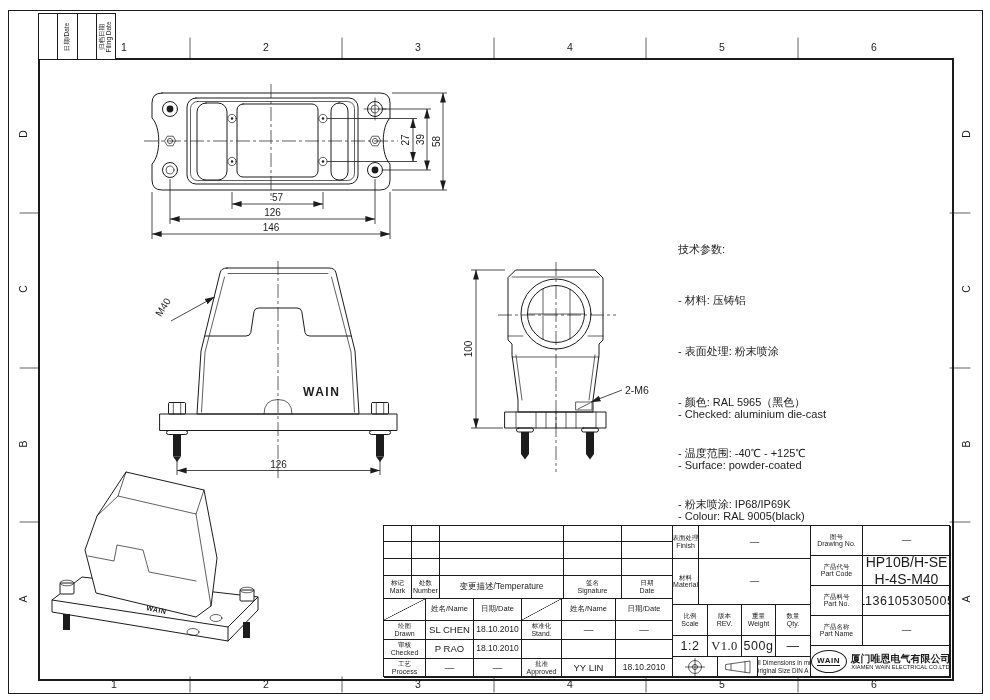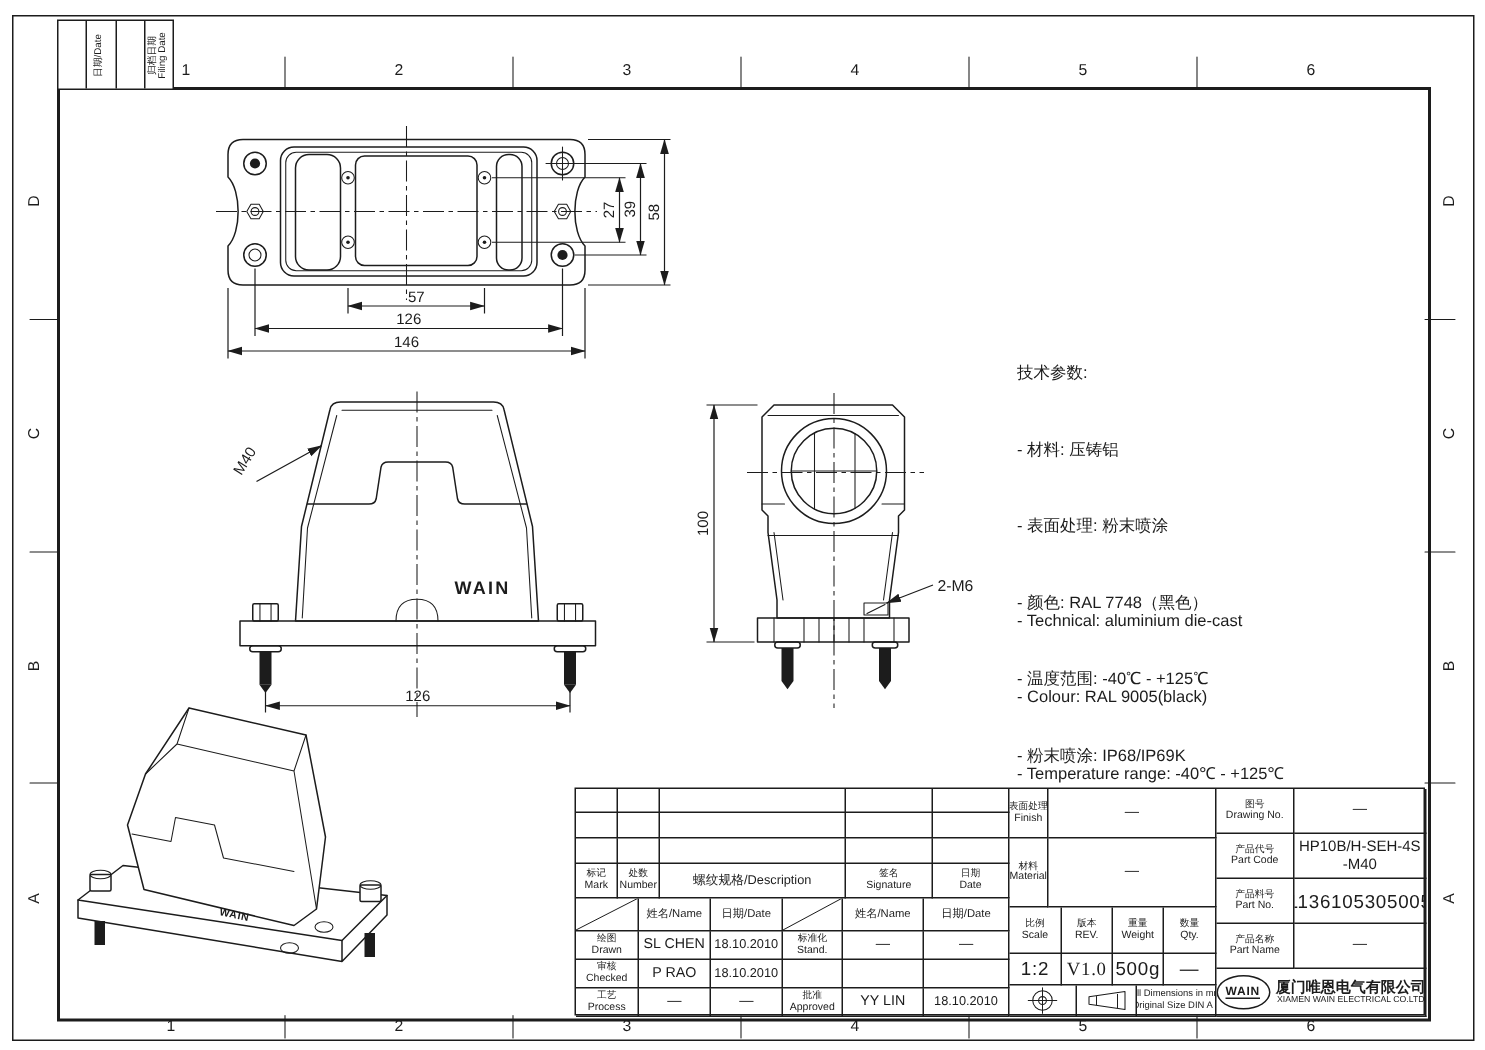--- a/index.html
+++ b/index.html
@@ -23,21 +23,21 @@
   .notes .note-line { height:17px; }
   
   .title-block { left:383px; top:525px; width:567px; height:152px; border:1.6px solid var(--ink); background:#fff; box-sizing:border-box; }
   .tb-cell { position:absolute; box-sizing:border-box; border-right:1px solid var(--ink); border-bottom:1px solid var(--ink);
     display:flex; flex-direction:column; align-items:center; justify-content:center; text-align:center; overflow:hidden; line-height:1.12; }
   .tb-cn { font-size:6.5px; white-space:nowrap; }
   .tb-en { font-size:7px; white-space:nowrap; }
   .tb-val { font-size:9.5px; white-space:nowrap; }
   .tb-date { font-size:8.5px; white-space:nowrap; }
   .tb-big { font-size:12.5px; letter-spacing:0.5px; }
-  .tb-code { font-size:10px; line-height:1.15; word-break:break-all; padding:0 2px; }
+  .tb-code { font-size:14px; line-height:1.15; word-break:break-all; padding:0 2px; }
   .diag { background:linear-gradient(to bottom right, transparent calc(50% - 0.6px), var(--ink) 50%, transparent calc(50% + 0.6px)); }
   .company-cell { flex-direction:row !important; gap:4px; }
   .wain-logo { width:34px; height:21px; border:1.4px solid var(--ink); border-radius:50%;
     display:flex; align-items:center; justify-content:center; flex:0 0 auto; }
   .wain-logo span { font-size:8px; font-weight:bold; border-bottom:1px solid var(--ink); letter-spacing:0.5px; }
   .company-text { display:flex; flex-direction:column; align-items:center; }
   .company-cn { font-size:10px; font-weight:bold; white-space:nowrap; }
   .company-en { font-size:5.8px; white-space:nowrap; }
   .dims-note { font-size:6.3px; line-height:1.25; white-space:nowrap; }
   svg text { font-family:"Liberation Sans", sans-serif; fill:var(--ink); }
@@ -261,30 +261,31 @@
         <path class="ln thin" d="M88,556 L114,561 L117,545 L143,550 L149,572 L196,581"></path>
         <text x="146" y="610" transform="rotate(12 146,610)" style="font-size:7px;font-weight:bold;letter-spacing:0.5px;">WAIN</text>
       </g>
     </g>
   </svg>
 
   <div class="abs notes" style="left:678px;top:207px;">
     <div class="note-line">技术参数:</div>
     <div class="note-line">- 材料: 压铸铝</div>
     <div class="note-line">- 表面处理: 粉末喷涂</div>
-    <div class="note-line">- 颜色: RAL 7748（黑色）</div>
+    <div class="note-line">- 颜色: RAL 5965（黑色）</div>
     <div class="note-line">- 温度范围: -40℃ - +125℃</div>
     <div class="note-line">- 粉末喷涂: IP68/IP69K</div>
     <div class="note-line">- 出线方向: 侧出线</div>
     <div class="note-line">- 出线孔数: 1</div>
     <div class="note-line">- 螺纹规格: M40</div>
   </div>
 
   <div class="abs notes" style="left:678px;top:372px;">
-    <div class="note-line">- Technical: aluminium die-cast</div>
+    <div class="note-line">- Checked: aluminium die-cast</div>
+    <div class="note-line">- Surface: powder-coated</div>
     <div class="note-line">- Colour: RAL 9005(black)</div>
     <div class="note-line">- Temperature range: -40℃ - +125℃</div>
     <div class="note-line">- Degree of protection: IP68/IP69K</div>
     
     
     
   </div>
 
   <div class="abs title-block">
 
@@ -305,21 +306,21 @@
     <div class="tb-cell" style="left:238px;top:33px;width:51px;height:17px;"></div>
 
     <div class="tb-cell" style="left:0;top:50px;width:28px;height:23px;">
       <span class="tb-cn">标记</span>
       <span class="tb-en">Mark</span>
     </div>
     <div class="tb-cell" style="left:28px;top:50px;width:28px;height:23px;">
       <span class="tb-cn">处数</span>
       <span class="tb-en">Number</span>
     </div>
-    <div class="tb-cell" style="left:56px;top:50px;width:124px;height:23px;font-size:8.5px;">螺纹规格/Description</div>
+    <div class="tb-cell" style="left:56px;top:50px;width:124px;height:23px;font-size:8.5px;">变更描述/Temperature</div>
     <div class="tb-cell" style="left:180px;top:50px;width:58px;height:23px;">
       <span class="tb-cn">签名</span>
       <span class="tb-en">Signature</span>
     </div>
     <div class="tb-cell" style="left:238px;top:50px;width:51px;height:23px;">
       <span class="tb-cn">日期</span>
       <span class="tb-en">Date</span>
     </div>
 
     <div class="tb-cell diag" style="left:0;top:73px;width:42px;height:22px;"></div>

